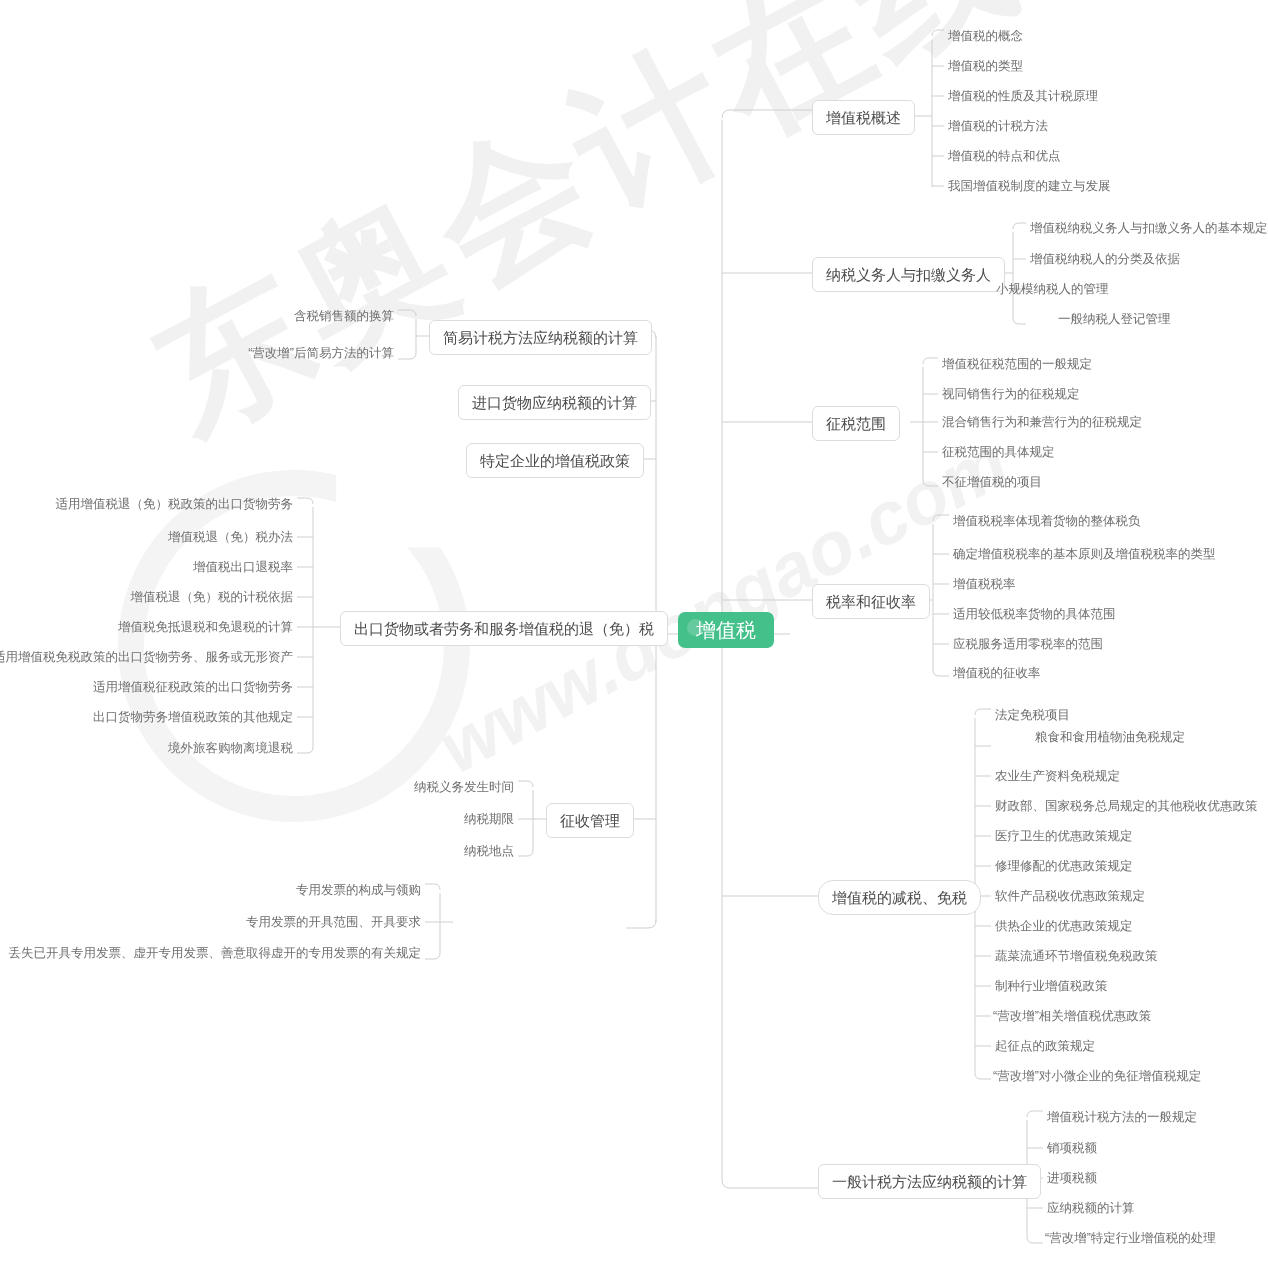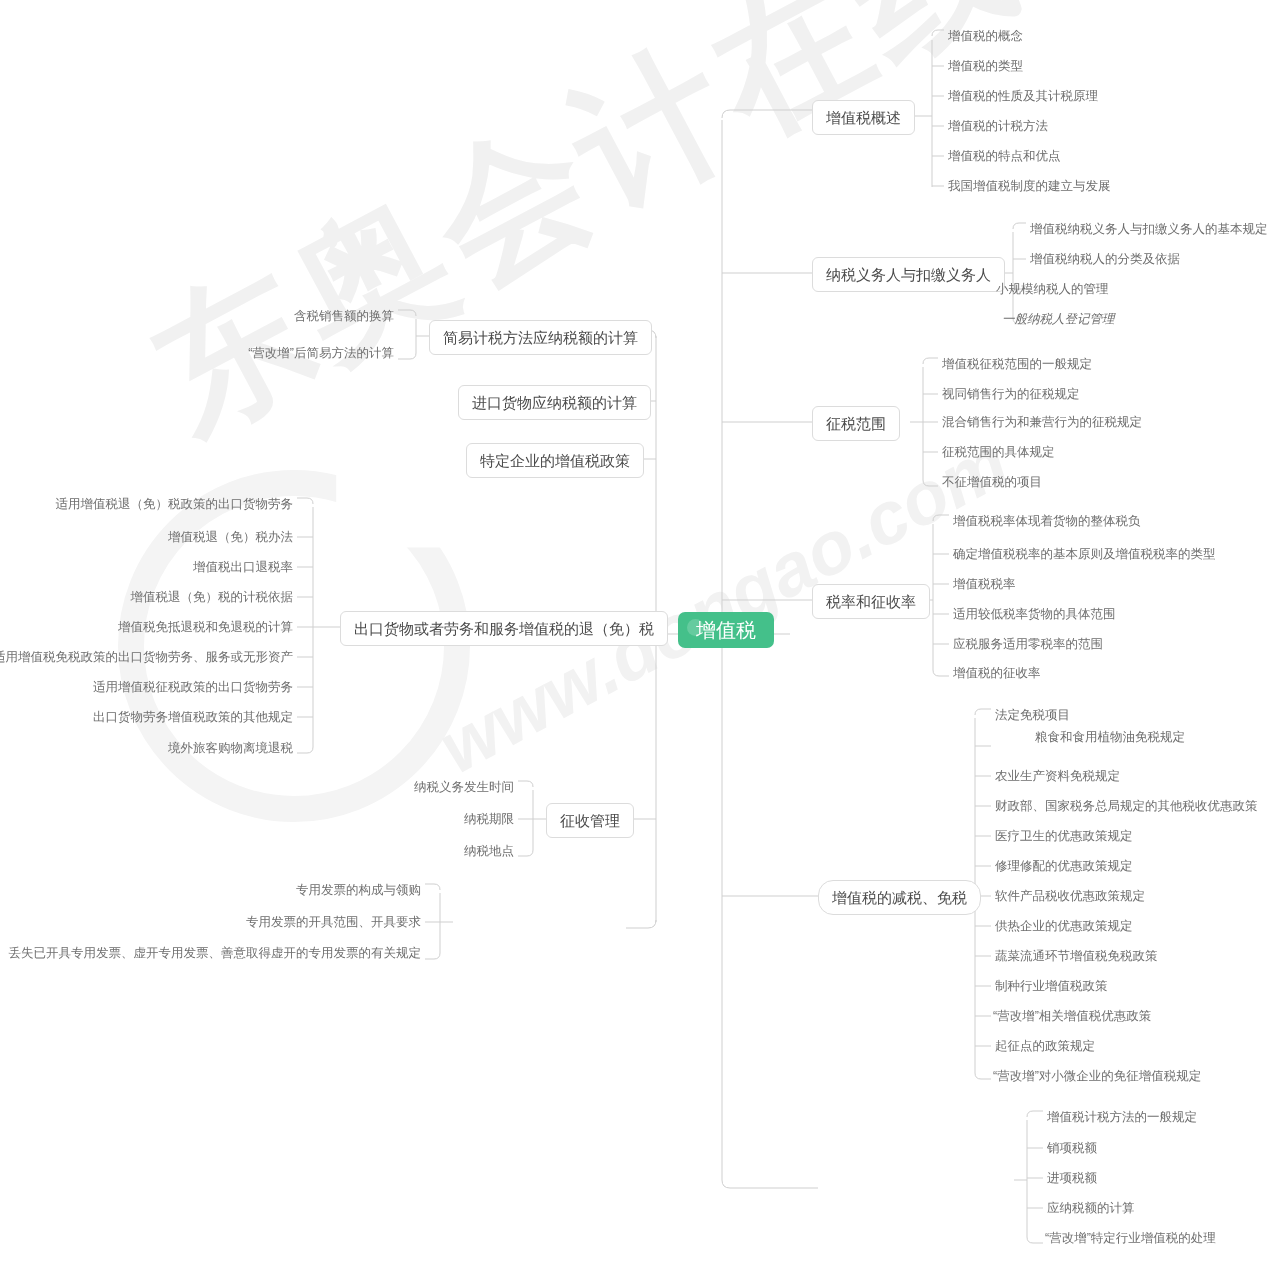--- a/index.html
+++ b/index.html
@@ -248,20 +248,23 @@
   </div>
   <div class="node" style="left:812px;top:406px;">
     <span>征税范围</span>
   </div>
   <div class="node" style="left:812px;top:584px;">
     <span>税率和征收率</span>
   </div>
   <div class="node" style="left:818px;top:880px;border-radius:15px;">
     <span>增值税的减税、免税</span>
   </div>
+  <div class="node" style="left:818px;top:1164px;">
+    <span>一般计税方法应纳税额的计算</span>
+  </div>
 
   <div class="node" style="left:429px;top:320px;">
     <span>简易计税方法应纳税额的计算</span>
   </div>
   <div class="node" style="left:452px;top:385px;margin-left:6px;">
     <span>进口货物应纳税额的计算</span>
   </div>
   <div class="node" style="left:466px;top:443px;">
     <span>特定企业的增值税政策</span>
   </div>
@@ -272,24 +275,24 @@
     <span>征收管理</span>
   </div>
 
   <div class="leaf r" style="left:948px;top:30px;">增值税的概念</div>
   <div class="leaf r" style="left:948px;top:60px;">增值税的类型</div>
   <div class="leaf r" style="left:948px;top:90px;">增值税的性质及其计税原理</div>
   <div class="leaf r" style="left:948px;top:120px;">增值税的计税方法</div>
   <div class="leaf r" style="left:948px;top:150px;">增值税的特点和优点</div>
   <div class="leaf r" style="left:948px;top:180px;">我国增值税制度的建立与发展</div>
 
-  <div class="leaf r" style="left:1030px;top:223px;">增值税纳税义务人与扣缴义务人的基本规定</div>
+  <div class="leaf r" style="left:1030px;top:223px;font-family:Liberation Mono, monospace;">增值税纳税义务人与扣缴义务人的基本规定</div>
   <div class="leaf r" style="left:1030px;top:253px;">增值税纳税人的分类及依据</div>
   <div class="leaf r" style="left:996px;top:283px;">小规模纳税人的管理</div>
-  <div class="leaf r" style="left:1002px;top:313px;font-style:italic;">一般纳税人登记管理</div>
+  <div class="leaf r" style="left:1058px;top:313px;">一般纳税人登记管理</div>
 
   <div class="leaf r" style="left:942px;top:358px;">增值税征税范围的一般规定</div>
   <div class="leaf r" style="left:942px;top:388px;">视同销售行为的征税规定</div>
   <div class="leaf r" style="left:942px;top:416px;">混合销售行为和兼营行为的征税规定</div>
   <div class="leaf r" style="left:942px;top:446px;">征税范围的具体规定</div>
   <div class="leaf r" style="left:942px;top:476px;">不征增值税的项目</div>
 
   <div class="leaf r" style="left:953px;top:515px;">增值税税率体现着货物的整体税负</div>
   <div class="leaf r" style="left:953px;top:548px;">确定增值税税率的基本原则及增值税税率的类型</div>
   <div class="leaf r" style="left:953px;top:578px;">增值税税率</div>

